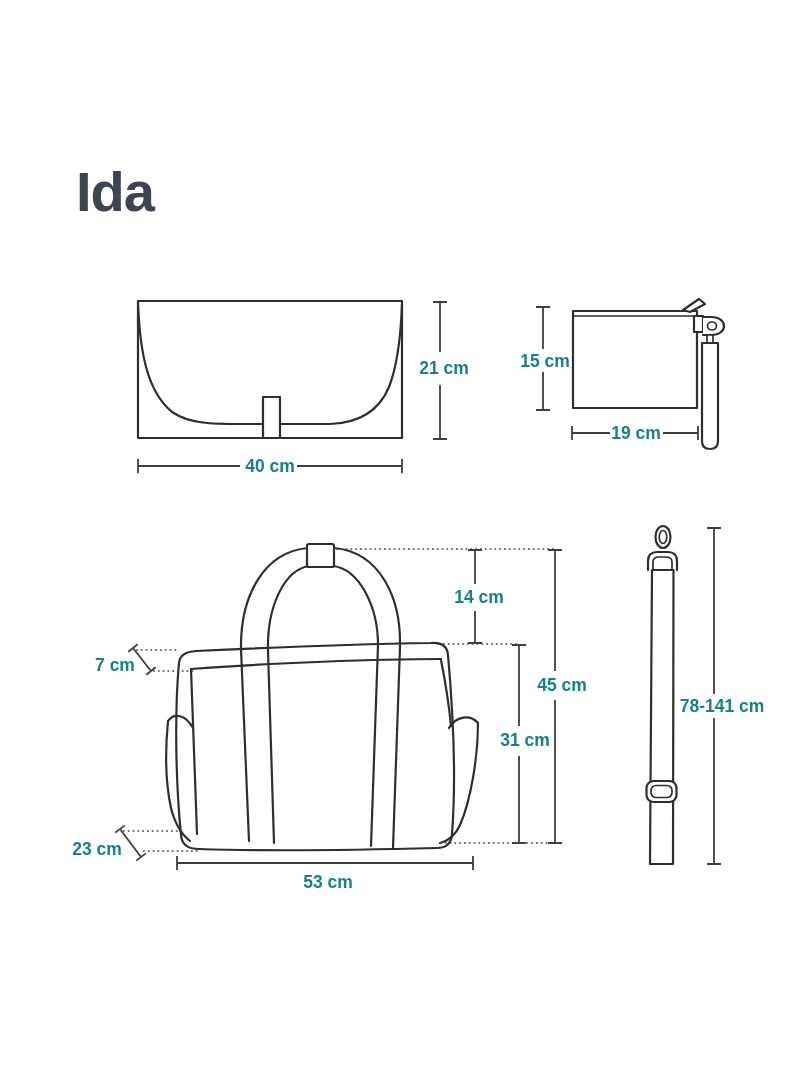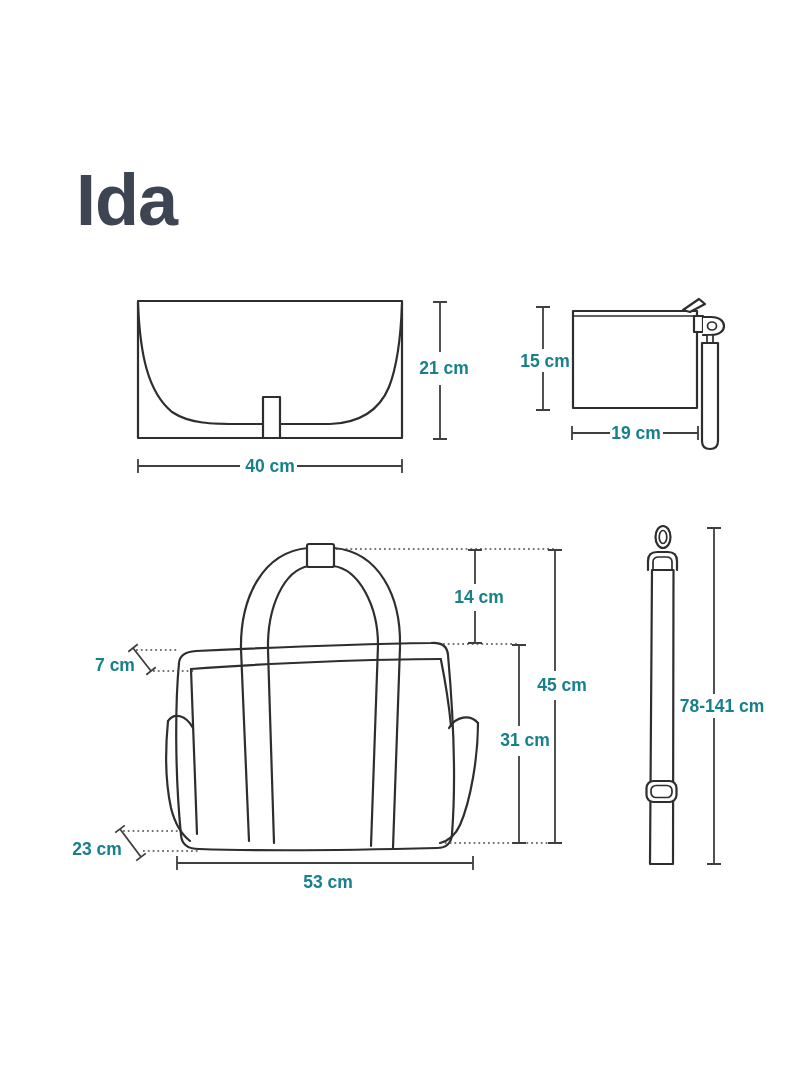--- a/index.html
+++ b/index.html
@@ -9,21 +9,21 @@
     height: 1070px;
     background: #ffffff;
     font-family: "Liberation Sans", sans-serif;
     overflow: hidden;
   }
   .page-title {
     position: absolute;
     left: 76px;
     top: 164px;
     margin: 0;
-    font-size: 72px;
+    font-size: 56px;
     font-weight: 700;
     letter-spacing: -1px;
     color: #3e4552;
     line-height: 1;
     font-family: "Liberation Sans", sans-serif;
   }
   svg.diagram {
     position: absolute;
     left: 0; top: 0;
   }

